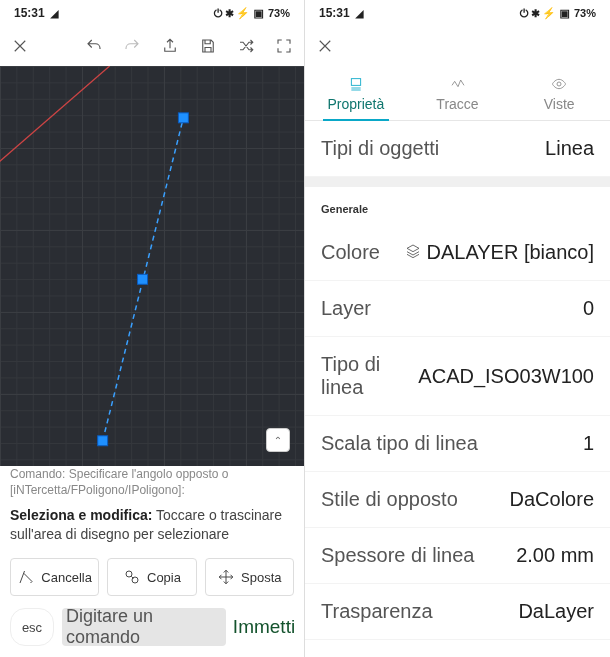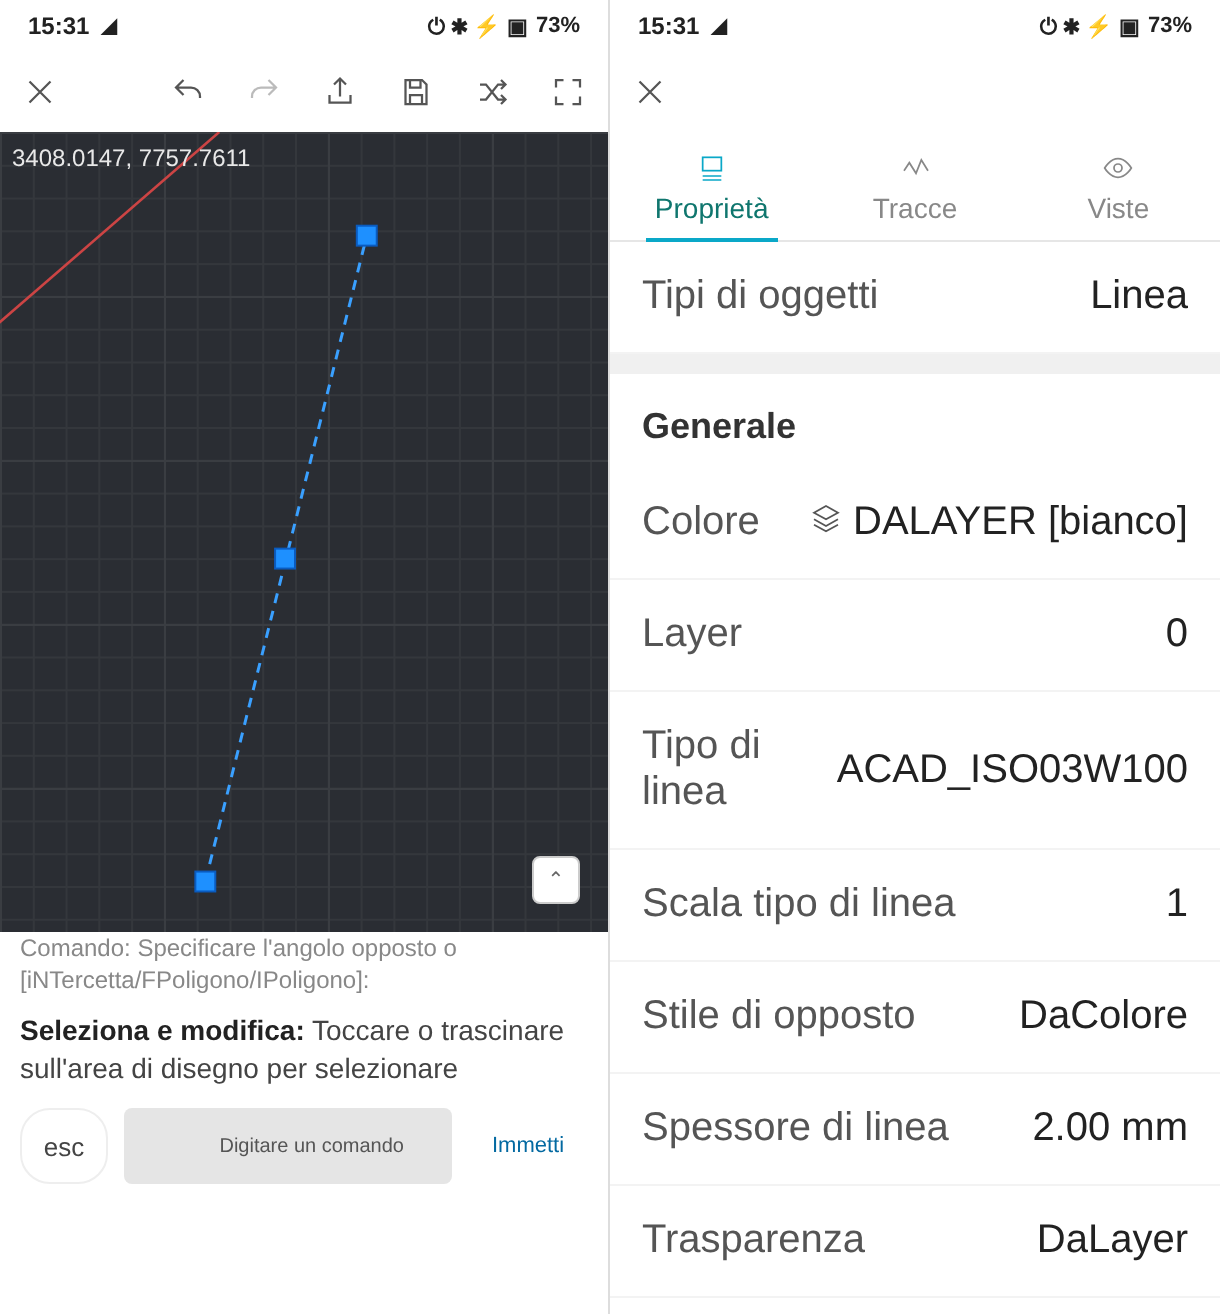--- a/index.html
+++ b/index.html
@@ -42,37 +42,37 @@
 .cmd-prompt b { font-weight: 700; color: #222; }
 
 
 .actions { display: flex; gap: 8px; padding: 8px 10px; }
 .action-btn { flex: 1; height: 38px; border: 1px solid #ddd; border-radius: 4px; display: flex; align-items: center; justify-content: center; gap: 6px; font-size: 13px; color: #333; background: #fff; }
 .action-btn svg { width: 18px; height: 18px; stroke: #444; fill: none; stroke-width: 1.3; }
 
 
 .cmd-input-row { display: flex; gap: 8px; padding: 4px 10px 10px; }
 .esc-btn { width: 44px; height: 38px; display: flex; align-items: center; justify-content: center; font-size: 13px; color: #444; border: 1px solid #eee; border-radius: 15px; }
-.cmd-input { flex: 1; height: 38px; background: #e5e5e5; border-radius: 4px; display: flex; align-items: center; padding: 0 24px; font-size: 10px; color: #555; justify-content: flex-end; }
-.enter-btn { width: 60px; height: 38px; display: flex; align-items: center; justify-content: center; font-size: 11px; color: #0369a1; }
+.cmd-input { flex: 1; height: 38px; background: #e5e5e5; border-radius: 4px; display: flex; align-items: center; padding: 0 4px; font-size: 18px; color: #555; }
+.enter-btn { width: 60px; height: 38px; display: flex; align-items: center; justify-content: center; font-size: 19px; color: #14532d; }
 
 
 .tabs { display: flex; border-bottom: 1px solid #e6e6e6; }
 .tab { flex: 1; display: flex; flex-direction: column; align-items: center; gap: 4px; padding: 10px 0 8px; font-size: 14px; color: #888; position: relative; }
 .tab svg { width: 18px; height: 16px; stroke: #888; fill: none; stroke-width: 1.3; }
 .tab.active { color: #0f766e; }
 .tab.active svg { stroke: #0aa8c8; }
 .tab.active::after { content: ""; position: absolute; bottom: -1px; left: 18px; right: 18px; height: 2px; background: #0aa8c8; }
 
 
 .prop-list { padding: 0; }
 .prop-row { display: flex; justify-content: space-between; align-items: center; padding: 16px 16px; font-size: 20px; border-bottom: 1px solid #f3f3f3; }
 .prop-row .label { color: #555; }
 .prop-row .value { color: #222; display: flex; align-items: center; gap: 6px; }
-.section-head { padding: 16px 16px 10px; font-size: 18px; font-weight: 700; color: #333; }
+.section-head { padding: 16px 16px 10px; font-size: 11px; font-weight: 700; color: #333; }
 .gap-block { height: 10px; background: #f0f0f0; }
 .layer-icon svg { width: 16px; height: 16px; stroke: #555; fill: none; stroke-width: 1.3; }
 </style>
 </head>
 <body>
 
 <div class="container">
 
 <div class="pane pane-left">
   <div class="status-bar">
@@ -120,38 +120,59 @@
     </div>
     <div class="tb-icon">
       <svg viewBox="0 0 24 24">
             <path d="M4 9V4h5M20 9V4h-5M4 15v5h5M20 15v5h-5"></path>
           </svg>
     </div>
   </div>
 
   <div class="canvas-wrap">
     <div class="grid-bg"></div>
-    <div class="coords">3408.0147, 7757.7611</div>
     <svg class="canvas-svg" viewBox="0 0 305 400">
       <line x1="-40" y1="130" x2="110" y2="0" stroke="#c44" stroke-width="1.3"></line>
       <line x1="103" y1="376" x2="184" y2="52" stroke="#3aa0ff" stroke-width="1.5" stroke-dasharray="5 4"></line>
       <rect x="179" y="47" width="10" height="10" class="grip"></rect>
       <rect x="138" y="209" width="10" height="10" class="grip"></rect>
       <rect x="98" y="371" width="10" height="10" class="grip"></rect>
     </svg>
     <div class="fab">⌃</div>
   </div>
 
   <div class="cmd-area">
     <div class="cmd-history">Comando: Specificare l'angolo opposto o [iNTercetta/FPoligono/IPoligono]:</div>
     <div class="cmd-prompt">
       <b>Seleziona e modifica:</b><span> Toccare o trascinare sull'area di disegno per selezionare</span>
     </div>
   </div>
 
+  <div class="actions">
+    <div class="action-btn">
+      <svg viewBox="0 0 24 24">
+            <path d="M4 20l6-16M9 7l11 11M18 20l2-2"></path>
+          </svg>
+      <span>Cancella</span>
+    </div>
+    <div class="action-btn">
+      <svg viewBox="0 0 24 24">
+            <circle cx="8" cy="8" r="4"></circle>
+            <circle cx="16" cy="16" r="4"></circle>
+            <path d="M11 11l3 3"></path>
+          </svg>
+      <span>Copia</span>
+    </div>
+    <div class="action-btn">
+      <svg viewBox="0 0 24 24">
+            <path d="M12 3v18M3 12h18M12 3l-3 3M12 3l3 3M12 21l-3-3M12 21l3-3M3 12l3-3M3 12l3 3M21 12l-3-3M21 12l-3 3"></path>
+          </svg>
+      <span>Sposta</span>
+    </div>
+  </div>
 
   <div class="cmd-input-row">
     <div class="esc-btn">
           <span>esc</span>
         </div>
     <div class="cmd-input">
           <span>Digitare un comando</span>
         </div>
     <div class="enter-btn">
           <span>Immetti</span>

